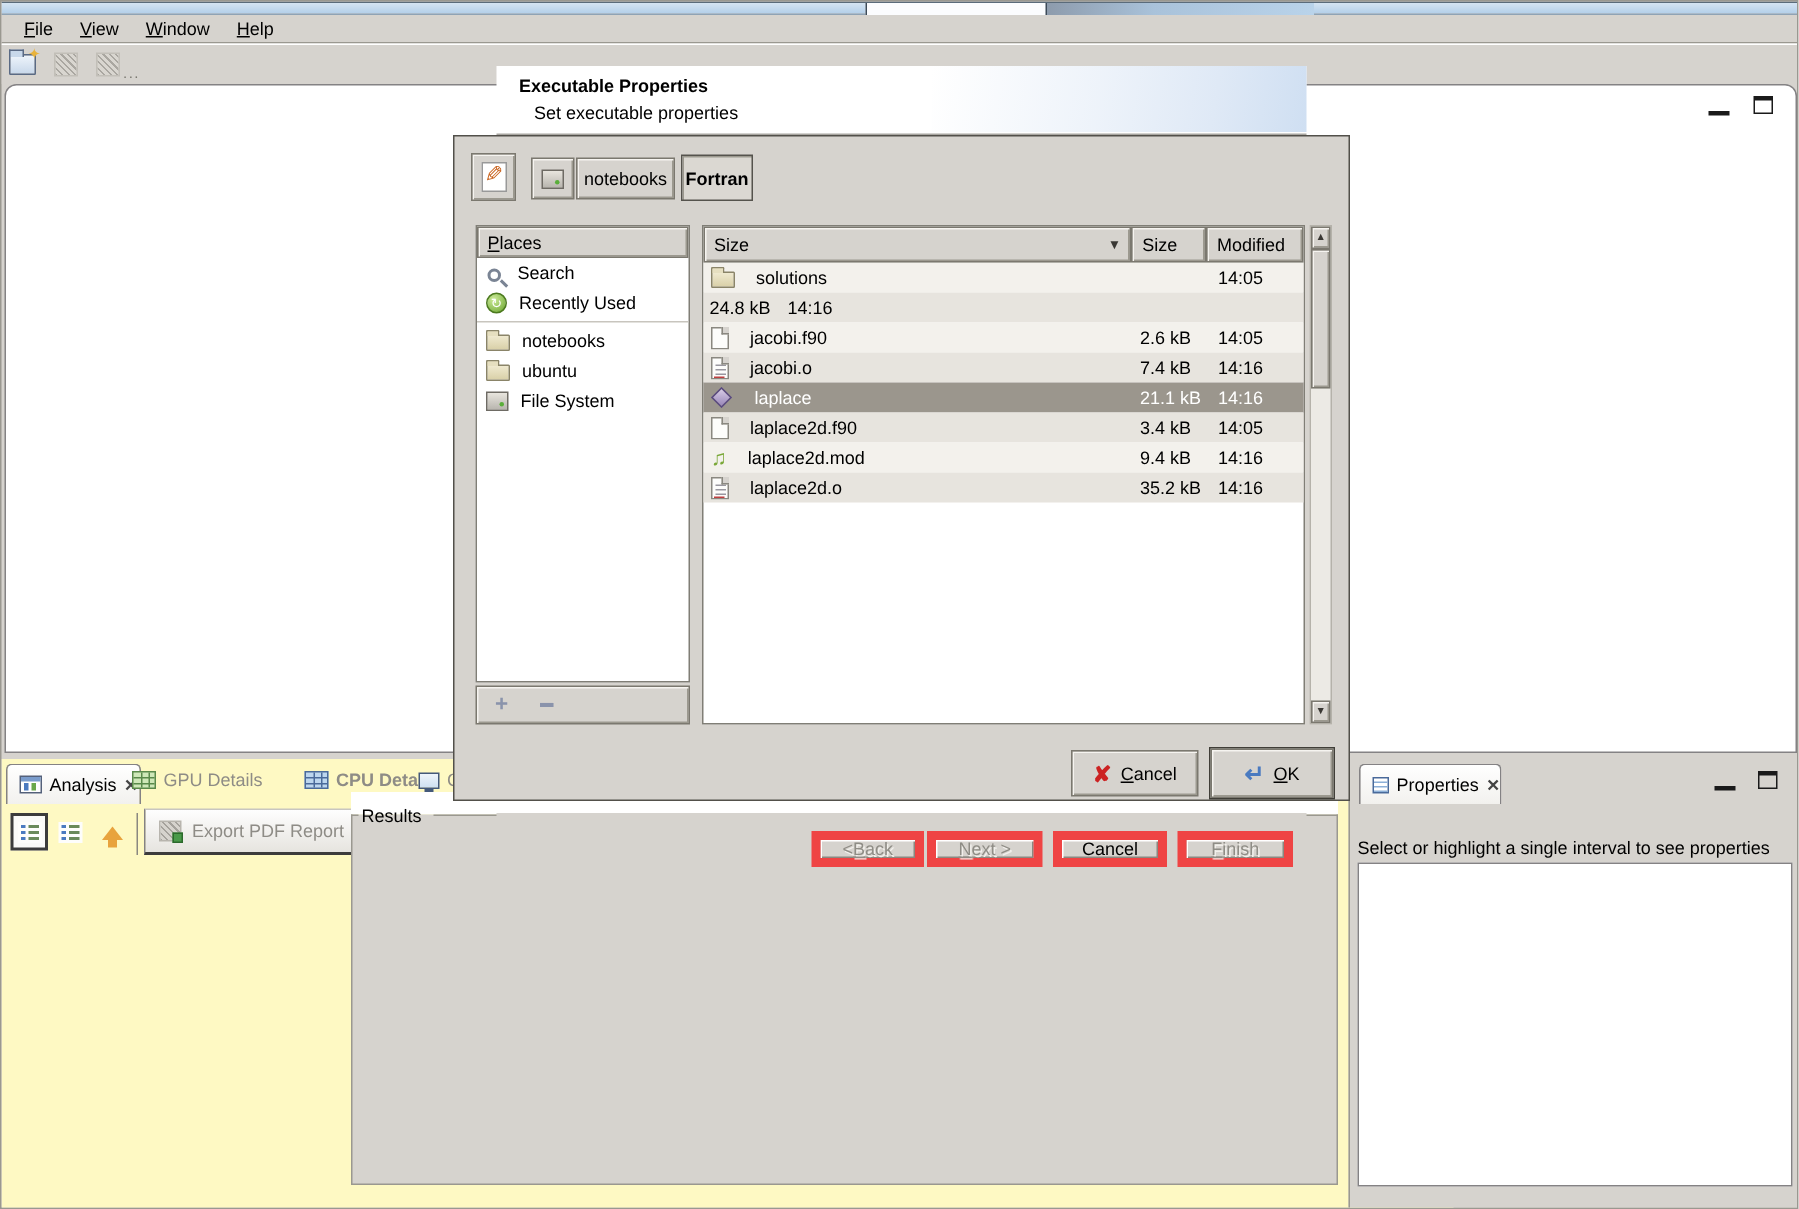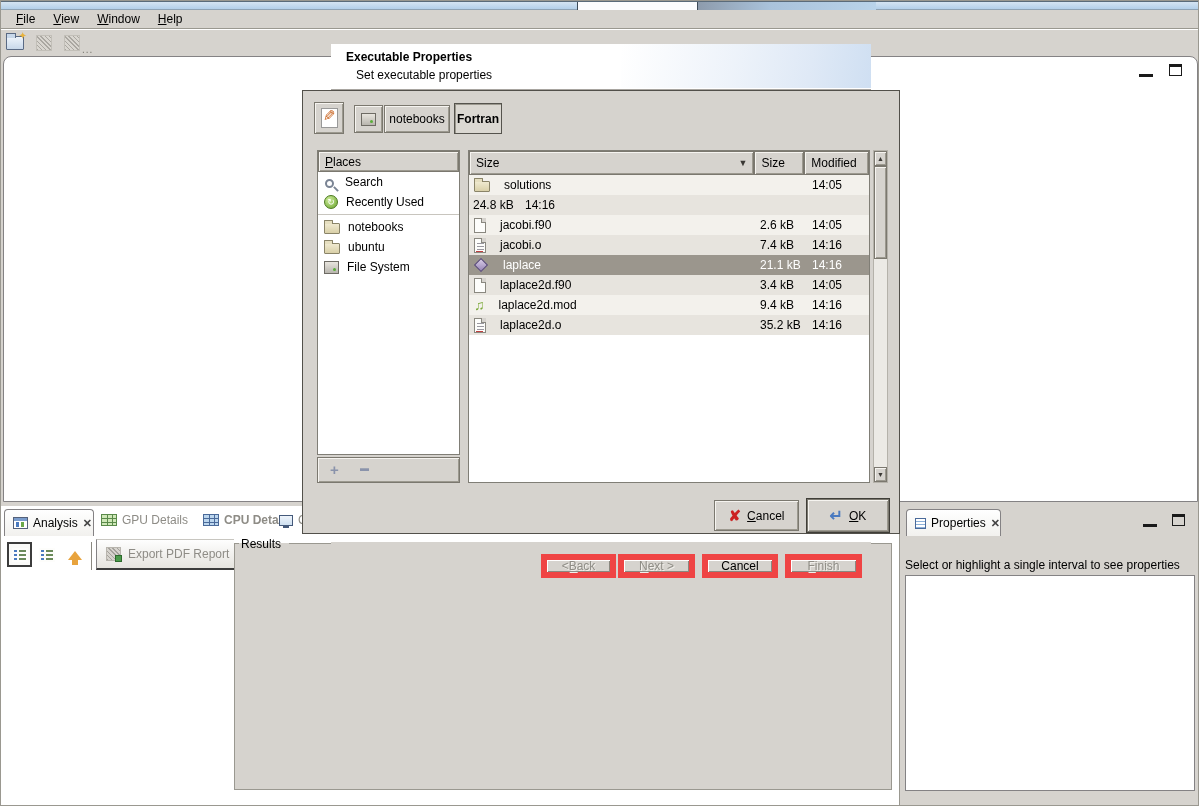--- a/index.html
+++ b/index.html
@@ -22,21 +22,21 @@
   .tb-new::after { content:"✦"; position:absolute; right:-4px; top:-7px; color:#e8b33d; font-size:10px; }
   .tb-disabled { width:16px; height:16px; border:1px solid #c2bfb8; background-image:repeating-linear-gradient(45deg,#aaa7a1 0 1px,#d9d6d0 1px 3px); }
   .tb-ellipsis { color:#7a7870; font-size:10px; letter-spacing:1px; margin-left:-10px; margin-top:12px; }
 
   
   .editor { left:2px; top:55px; width:1195px; height:446px; background:#ffffff; border:1px solid #848284; border-radius:8px 8px 0 0; }
   .winbtn-min { width:14px; height:10px; border-bottom:3px solid #1a1a1a; cursor:pointer; }
   .winbtn-max { width:13px; height:12px; border:1px solid #1a1a1a; border-top:3px solid #1a1a1a; cursor:pointer; }
 
   
-  .analysis-panel { left:0; top:505px; width:968px; height:301px; background:#ffffff; }
+  .analysis-panel { left:0; top:505px; width:968px; height:301px; background:#fef9c3; }
   .tab { display:flex; align-items:center; gap:5px; }
   .tab-active { background:linear-gradient(#ffffff,#f2f1ee); border:1px solid #848284; border-bottom:none; border-radius:4px 4px 0 0; }
   .tab-close { font-size:11px; font-weight:bold; color:#444; cursor:pointer; }
   .tab-dim { color:#8e8c86; }
   .icn-analysis { width:15px; height:12px; border:1px solid #54617a; background:#fff; position:relative; }
   .icn-analysis::before { content:""; position:absolute; left:0; top:0; width:100%; height:3px; background:#7a9ccc; }
   .icn-analysis::after { content:""; position:absolute; left:2px; bottom:1px; width:3px; height:5px; background:#4a7ac0; box-shadow:5px 0 0 #6aa84a; }
   .icn-table-green { width:16px; height:12px; border:1px solid #5a8a4a; background:#cfe8b8; position:relative; }
   .icn-table-green::before { content:""; position:absolute; left:0; top:3px; width:100%; height:1px; background:#5a8a4a; box-shadow:0 4px 0 #5a8a4a; }
   .icn-table-green::after { content:""; position:absolute; left:5px; top:0; width:1px; height:100%; background:#5a8a4a; box-shadow:5px 0 0 #5a8a4a; }
@@ -155,21 +155,21 @@
       <div class="winbtn-max"></div>
     </div>
 
   <div class="abs analysis-panel">
 
     <div class="abs tab tab-active" style="left:3px; top:3px; width:90px; height:27px; padding-left:8px;">
       <span class="icn-analysis"></span>
       <span>Analysis</span>
       <span class="tab-close">✕</span>
     </div>
-    <div class="abs tab" style="left:100px; top:7px;justify-content:center;">
+    <div class="abs tab" style="left:87px; top:7px;justify-content:center;">
       <span class="icn-table-green"></span>
       <span class="tab-dim">GPU Details</span>
     </div>
     <div class="abs tab" style="left:202px; top:7px;font-weight:bold;">
       <span class="icn-table-blue"></span>
       <span class="tab-dim">CPU Details</span>
     </div>
     <div class="abs tab" style="left:278px; top:7px;">
       <span class="icn-monitor"></span>
       <span class="tab-dim">C</span>

